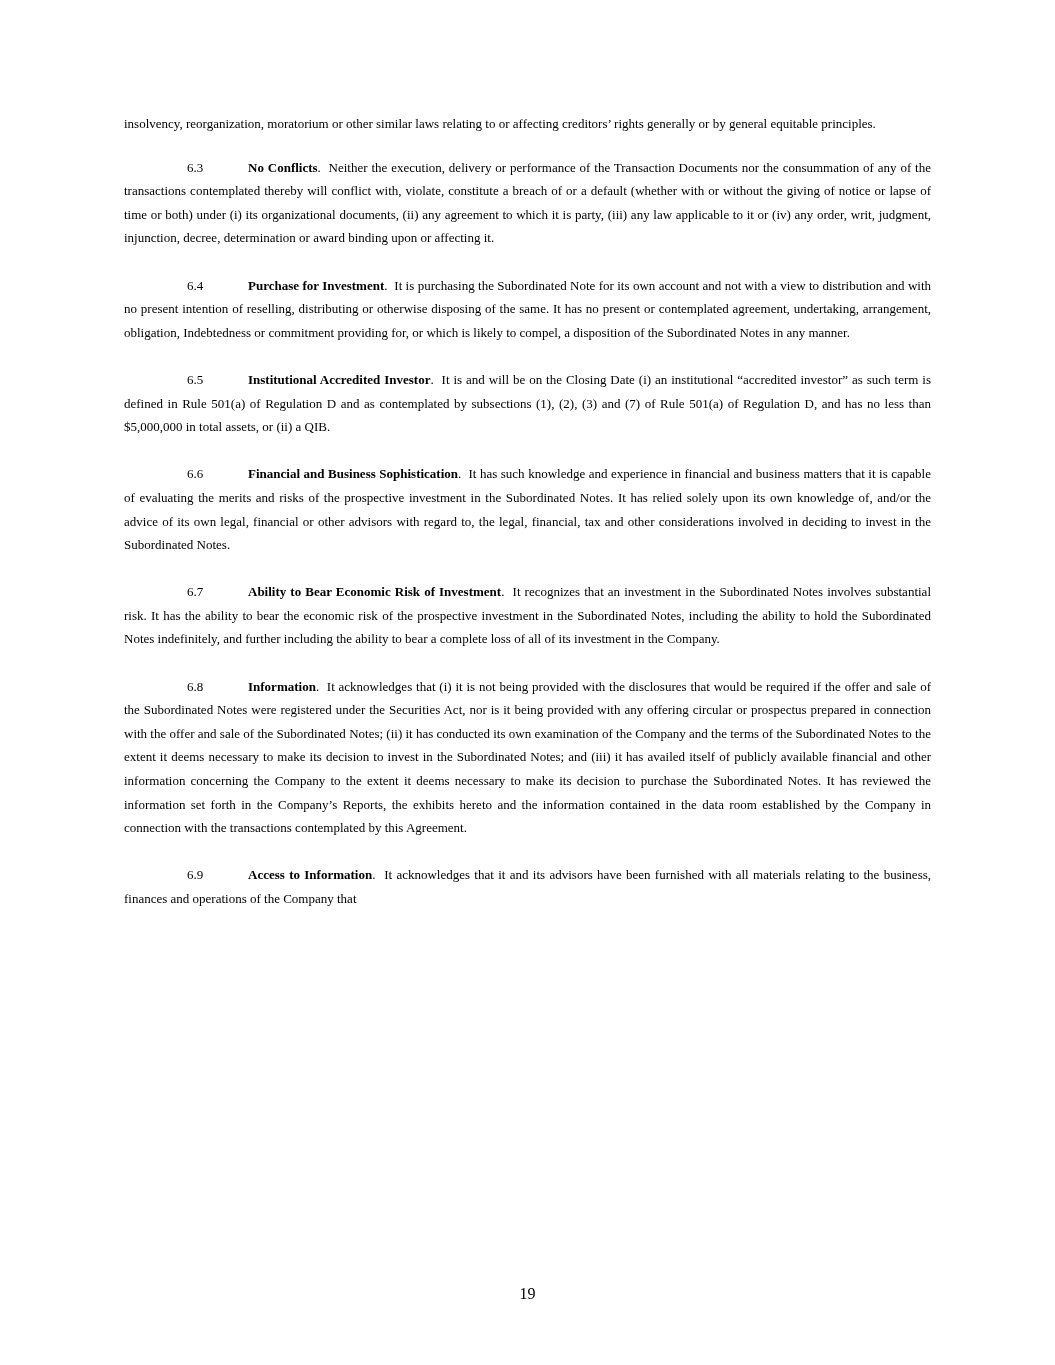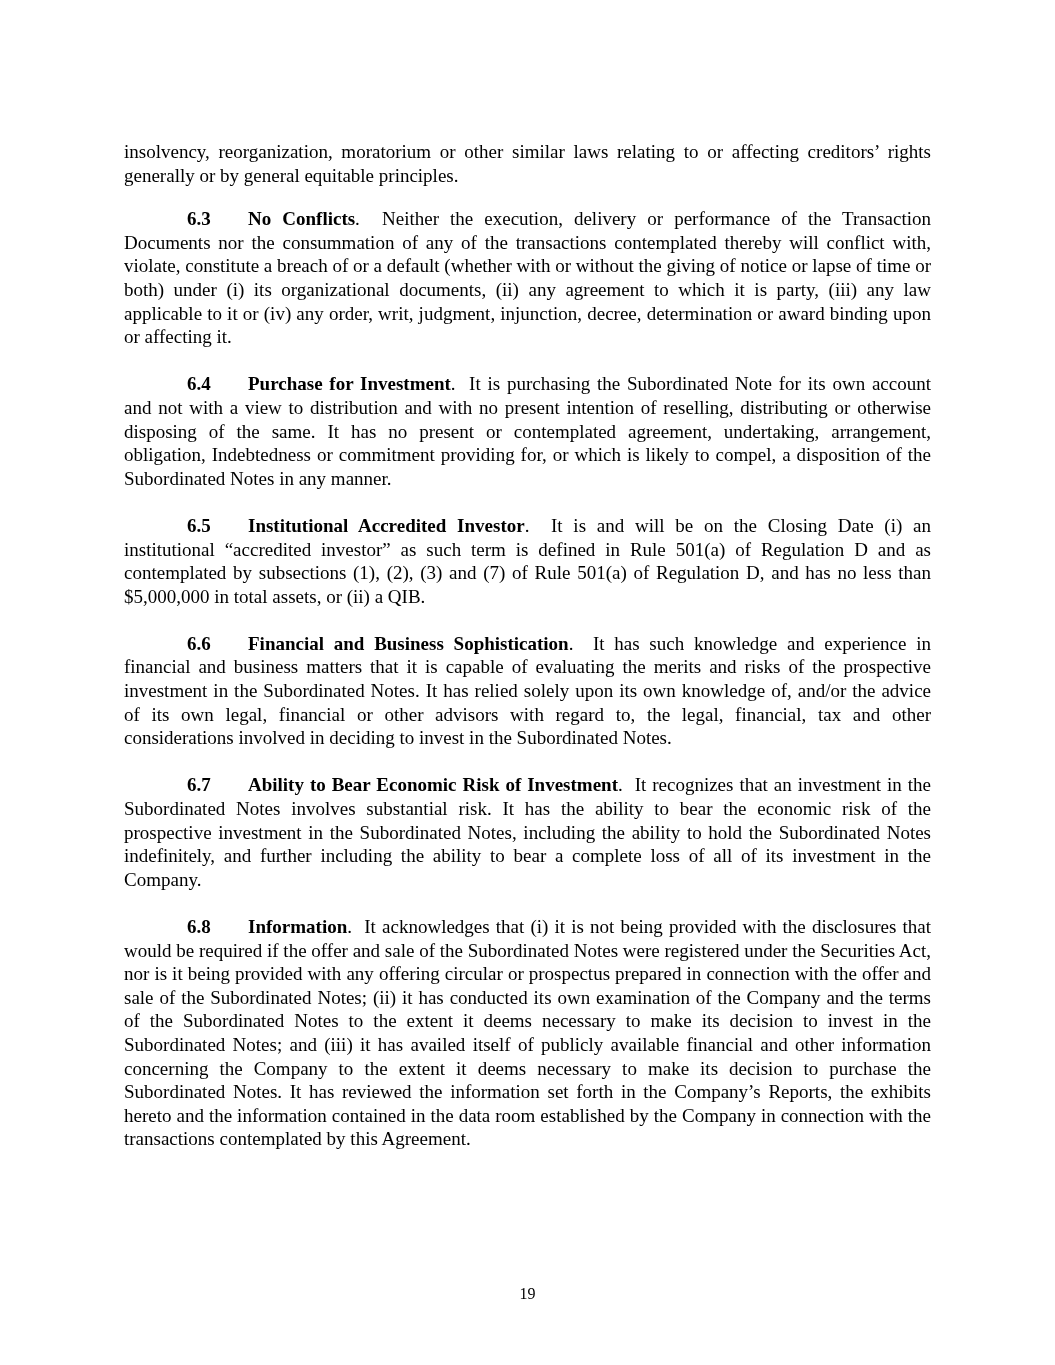--- a/index.html
+++ b/index.html
@@ -11,38 +11,38 @@
       width: 1055px;
       height: 1365px;
       position: relative;
       overflow: hidden;
       font-family: "Liberation Serif", serif;
       color: #000000;
     }
     .page {
       position: absolute;
       left: 124px;
-      top: 140px;
+      top: 112px;
       width: 807px;
-      font-size: 19px;
+      font-size: 13px;
       line-height: 23.6px;
     }
     .para {
       margin: 0 0 23.6px 0;
       text-align: justify;
     }
     .para.first {
       margin-bottom: 20px;
     }
     .indent {
       display: inline-block;
       width: 63px;
     }
     .num {
-      font-weight: bold;
+      font-weight: normal;
       display: inline-block;
       width: 61px;
     }
     .heading {
       font-weight: bold;
     }
     .page-number {
       position: absolute;
       top: 1284px;
       left: 0;
@@ -64,16 +64,17 @@
   <p class="para"><span class="indent"></span><span class="num">6.4</span><span class="heading">Purchase for Investment</span><span>.</span>&nbsp; <span>It is purchasing the Subordinated Note for its own account and not with a view to distribution and with no present intention of reselling, distributing or otherwise disposing of the same.  It has no present or contemplated agreement, undertaking, arrangement, obligation, Indebtedness or commitment providing for, or which is likely to compel, a disposition of the Subordinated Notes in any manner.</span></p>
 
   <p class="para"><span class="indent"></span><span class="num">6.5</span><span class="heading">Institutional Accredited Investor</span><span>.</span>&nbsp; <span>It is and will be on the Closing Date (i) an institutional “accredited investor” as such term is defined in Rule 501(a) of Regulation D and as contemplated by subsections (1), (2), (3) and (7) of Rule 501(a) of Regulation D, and has no less than $5,000,000 in total assets, or (ii) a QIB.</span></p>
 
   <p class="para"><span class="indent"></span><span class="num">6.6</span><span class="heading">Financial and Business Sophistication</span><span>.</span>&nbsp; <span>It has such knowledge and experience in financial and business matters that it is capable of evaluating the merits and risks of the prospective investment in the Subordinated Notes.  It has relied solely upon its own knowledge of, and/or the advice of its own legal, financial or other advisors with regard to, the legal, financial, tax and other considerations involved in deciding to invest in the Subordinated Notes.</span></p>
 
   <p class="para"><span class="indent"></span><span class="num">6.7</span><span class="heading">Ability to Bear Economic Risk of Investment</span><span>.</span>&nbsp; <span>It recognizes that an investment in the Subordinated Notes involves substantial risk.  It has the ability to bear the economic risk of the prospective investment in the Subordinated Notes, including the ability to hold the Subordinated Notes indefinitely, and further including the ability to bear a complete loss of all of its investment in the Company.</span></p>
 
   <p class="para"><span class="indent"></span><span class="num">6.8</span><span class="heading">Information</span><span>.</span>&nbsp; <span>It acknowledges that  (i) it is not being provided with the disclosures that would be required if the offer and sale of the Subordinated Notes were registered under the Securities Act, nor is it being provided with any offering circular or prospectus prepared in connection with the offer and sale of the Subordinated Notes; (ii) it has conducted its own examination of the Company and the terms of the Subordinated Notes to the extent it deems necessary to make its decision to invest in the Subordinated Notes; and (iii) it has availed itself of publicly available financial and other information concerning the Company to the extent it deems necessary to make its decision to purchase the Subordinated Notes.  It has reviewed the information set forth in the Company’s Reports, the exhibits hereto and the information contained in the data room established by the Company in connection with the transactions contemplated by this Agreement.</span></p>
 
+  <p class="para"><span class="indent"></span><span class="num">6.9</span><span class="heading">Access to Information</span><span>.</span>&nbsp; <span>It acknowledges that it and its advisors have been furnished with all materials relating to the business, finances and operations of the Company that</span></p>
 
 </div>
 
 <div class="page-number">19</div>
 
 </body></html>

